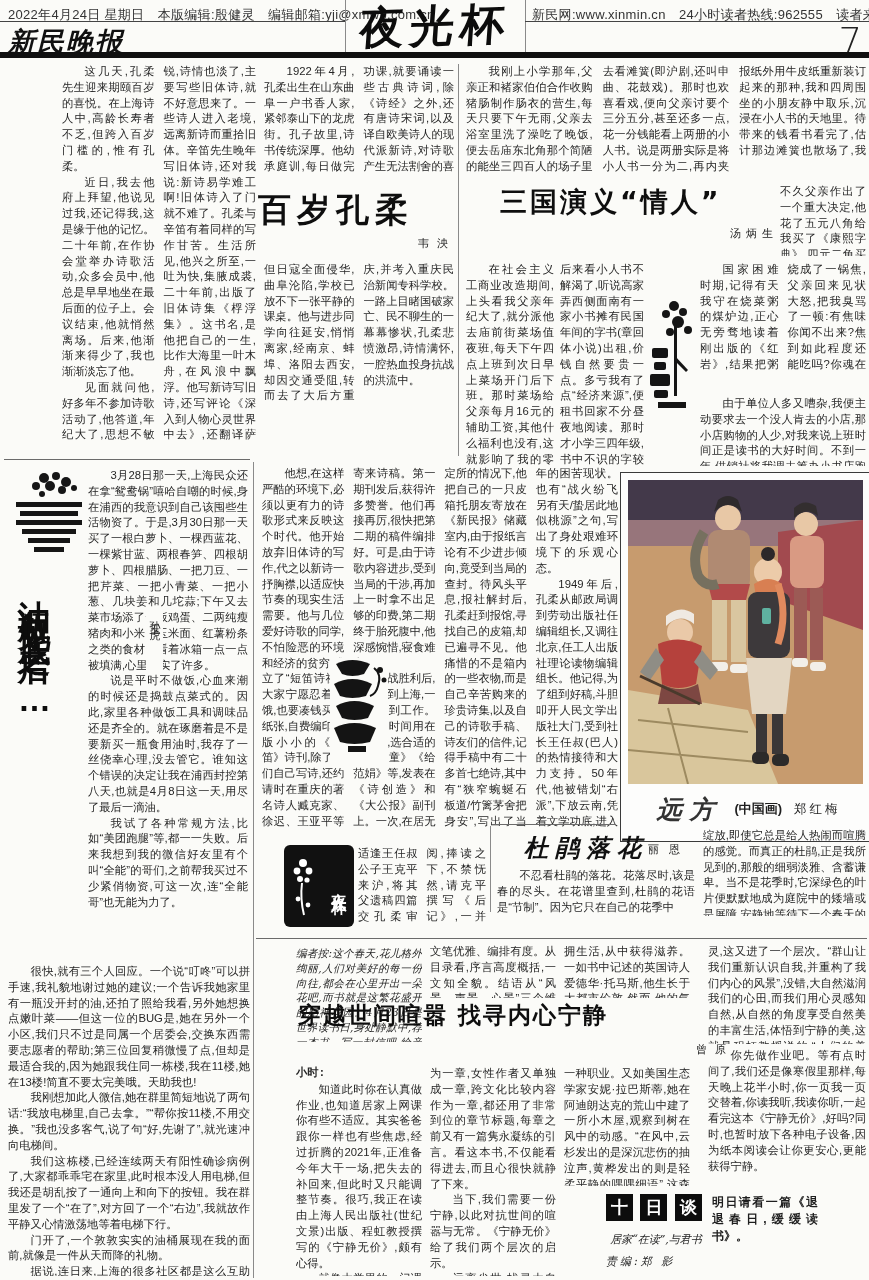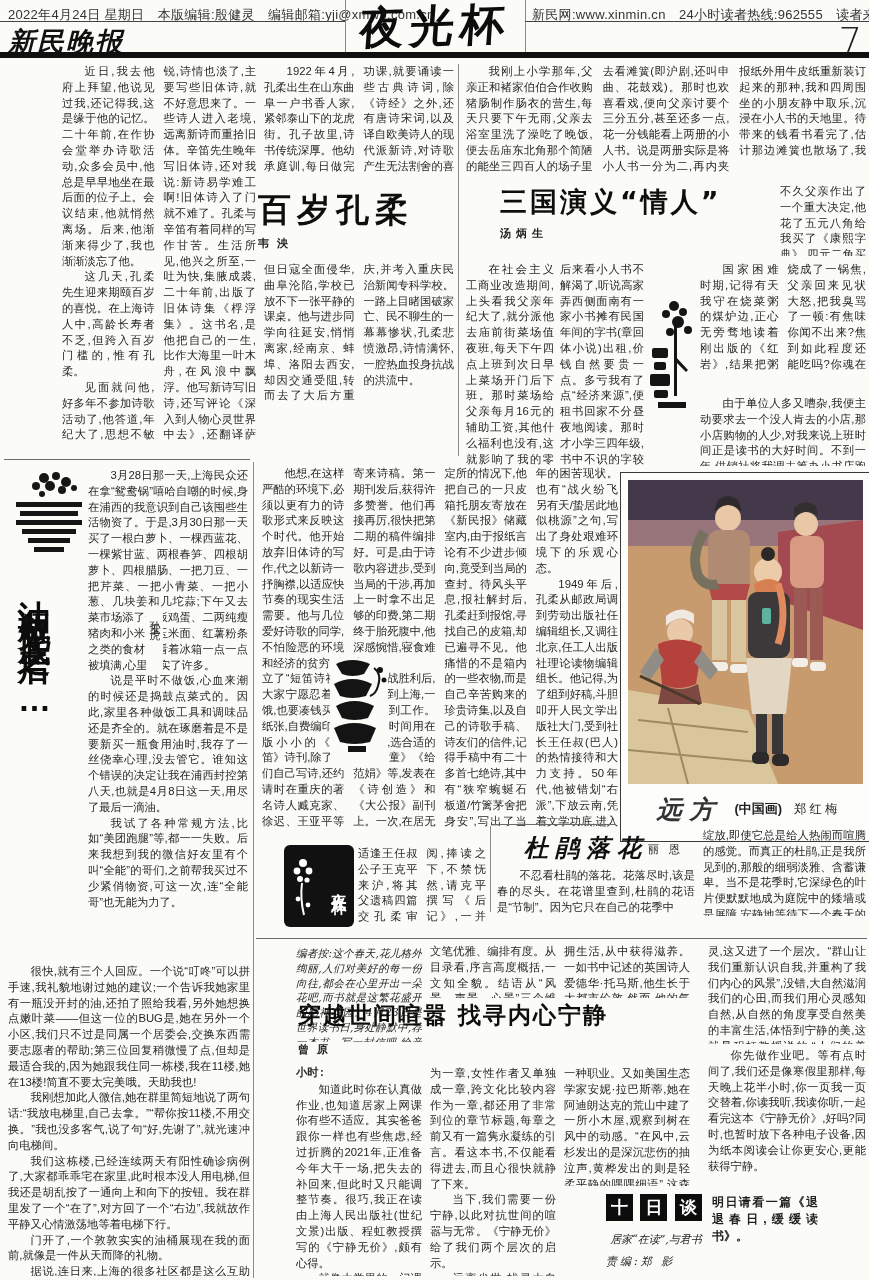--- a/index.html
+++ b/index.html
@@ -18,21 +18,21 @@
   .rule-v{position:absolute;background:#8a8a8a;width:1px;}
   .meta{font-size:13px;color:#333;letter-spacing:.3px;white-space:nowrap;}
   .masthead{font-family:"DejaVu Serif","Liberation Serif",serif;font-weight:bold;
             font-style:italic;font-size:27px;letter-spacing:2px;color:#111;}
   .logo{font-family:"DejaVu Serif","Liberation Serif",serif;font-weight:900;
         font-size:44px;letter-spacing:6px;color:#0c0c0c;transform:skewX(-6deg) rotate(-2deg);}
   .pageno{font-size:37px;font-weight:300;color:#222;font-family:"DejaVu Sans",sans-serif;}
   .blackbar{position:absolute;left:0;top:52px;width:869px;height:6px;background:#101010;}
   .title-lg{position:absolute;text-align:left;font-weight:900;color:#0e0e0e;
             font-family:"DejaVu Sans","Liberation Sans",sans-serif;}
-  .author{font-size:11px;letter-spacing:8px;color:#222;font-weight:700;text-align:left;}
+  .author{font-size:11px;letter-spacing:8px;color:#222;font-weight:400;text-align:right;}
   .vtitle{writing-mode:vertical-rl;text-orientation:upright;font-weight:900;
           font-size:33px;letter-spacing:10px;color:#0d0d0d;line-height:1;}
   .vauthor{writing-mode:vertical-rl;text-orientation:upright;font-size:11px;
            letter-spacing:4px;background:#fbfbf8;padding:2px 1px;z-index:3;}
   .brush{font-family:"DejaVu Serif","Liberation Serif",serif;font-weight:bold;font-style:italic;}
   .note{font-style:italic;font-size:10.6px;line-height:14.8px;
         font-family:"DejaVu Serif","Liberation Serif",serif;}
   .stamp{background:#111;color:#fff;border-radius:6px;display:flex;align-items:center;
          justify-content:space-around;}
   .stamp .vchars{writing-mode:vertical-rl;text-orientation:upright;
@@ -59,22 +59,22 @@
 <div class="abs" style="left:345px;top:0;width:180px;height:52px;display:flex;align-items:center;justify-content:center;">
   <span class="logo">夜光杯</span>
 </div>
 
 <div class="abs meta" style="left:532px;top:6px;width:335px;">新民网:www.xinmin.cn　24小时读者热线:962555　读者来信:dzlx@xmwb.com.cn</div>
 <div class="rule-h" style="left:525px;top:21px;width:344px;background:#444;"></div>
 <div class="abs pageno" style="left:826px;top:20px;width:36px;text-align:right;">7</div>
 <div class="blackbar"></div>
 
 <div class="txt cols2" style="left:62px;top:64px;width:194px;height:392px;">
+  <p>这几天,孔柔先生迎来期颐百岁的喜悦。在上海诗人中,高龄长寿者不乏,但跨入百岁门槛的,惟有孔柔。</p>
   <p>近日,我去他府上拜望,他说见过我,还记得我,这是缘于他的记忆。二十年前,在作协会堂举办诗歌活动,众多会员中,他总是早早地坐在最后面的位子上。会议结束,他就悄然离场。后来,他渐渐来得少了,我也渐渐淡忘了他。</p>
-  <p>这几天,孔柔先生迎来期颐百岁的喜悦。在上海诗人中,高龄长寿者不乏,但跨入百岁门槛的,惟有孔柔。</p>
   <p>见面就问他,好多年不参加诗歌活动了,他答道,年纪大了,思想不敏锐,诗情也淡了,主要写些旧体诗,就不好意思来了。一些诗人进入老境,远离新诗而重拾旧体。辛笛先生晚年写旧体诗,还对我说:新诗易学难工啊!旧体诗入了门就不难了。孔柔与辛笛有着同样的写作甘苦。生活所见,他兴之所至,一吐为快,集腋成裘,二十年前,出版了旧体诗集《桴浮集》。这书名,是他把自己的一生,比作大海里一叶木舟,在风浪中飘浮。他写新诗写旧诗,还写评论《深入到人物心灵世界中去》,还翻译萨波托斯长篇小说《黎明》、伊拉赛克《灯笼》等多部剧本。他的经历,在上海诗人群中,是独特而丰富的。</p>
 </div>
 <div class="txt cols2" style="left:264px;top:64px;width:190px;height:116px;">
   <p>1922年4月,孔柔出生在山东曲阜一户书香人家,紧邻泰山下的龙虎街。孔子故里,诗书传统深厚。他幼承庭训,每日做完功课,就要诵读一些古典诗词,除《诗经》之外,还有唐诗宋词,以及译自欧美诗人的现代派新诗,对诗歌产生无法割舍的喜爱,从摘抄名篇佳句开始,迷恋于五言七绝,也学着涂鸦。</p>
 </div>
 <div class="title-lg" style="left:258px;top:188px;width:198px;font-size:33px;letter-spacing:6px;">百岁孔柔</div>
 <div class="abs author" style="left:258px;top:236px;width:198px;">韦泱</div>
 <div class="txt cols2" style="left:264px;top:262px;width:190px;height:194px;">
   <p class="noind">但日寇全面侵华,曲阜沦陷,学校已放不下一张平静的课桌。他与进步同学向往延安,悄悄离家,经南京、蚌埠、洛阳去西安,却因交通受阻,转而去了大后方重庆,并考入重庆民治新闻专科学校。一路上目睹国破家亡、民不聊生的一幕幕惨状,孔柔悲愤激昂,诗情满怀,一腔热血投身抗战的洪流中。</p>
 </div>

